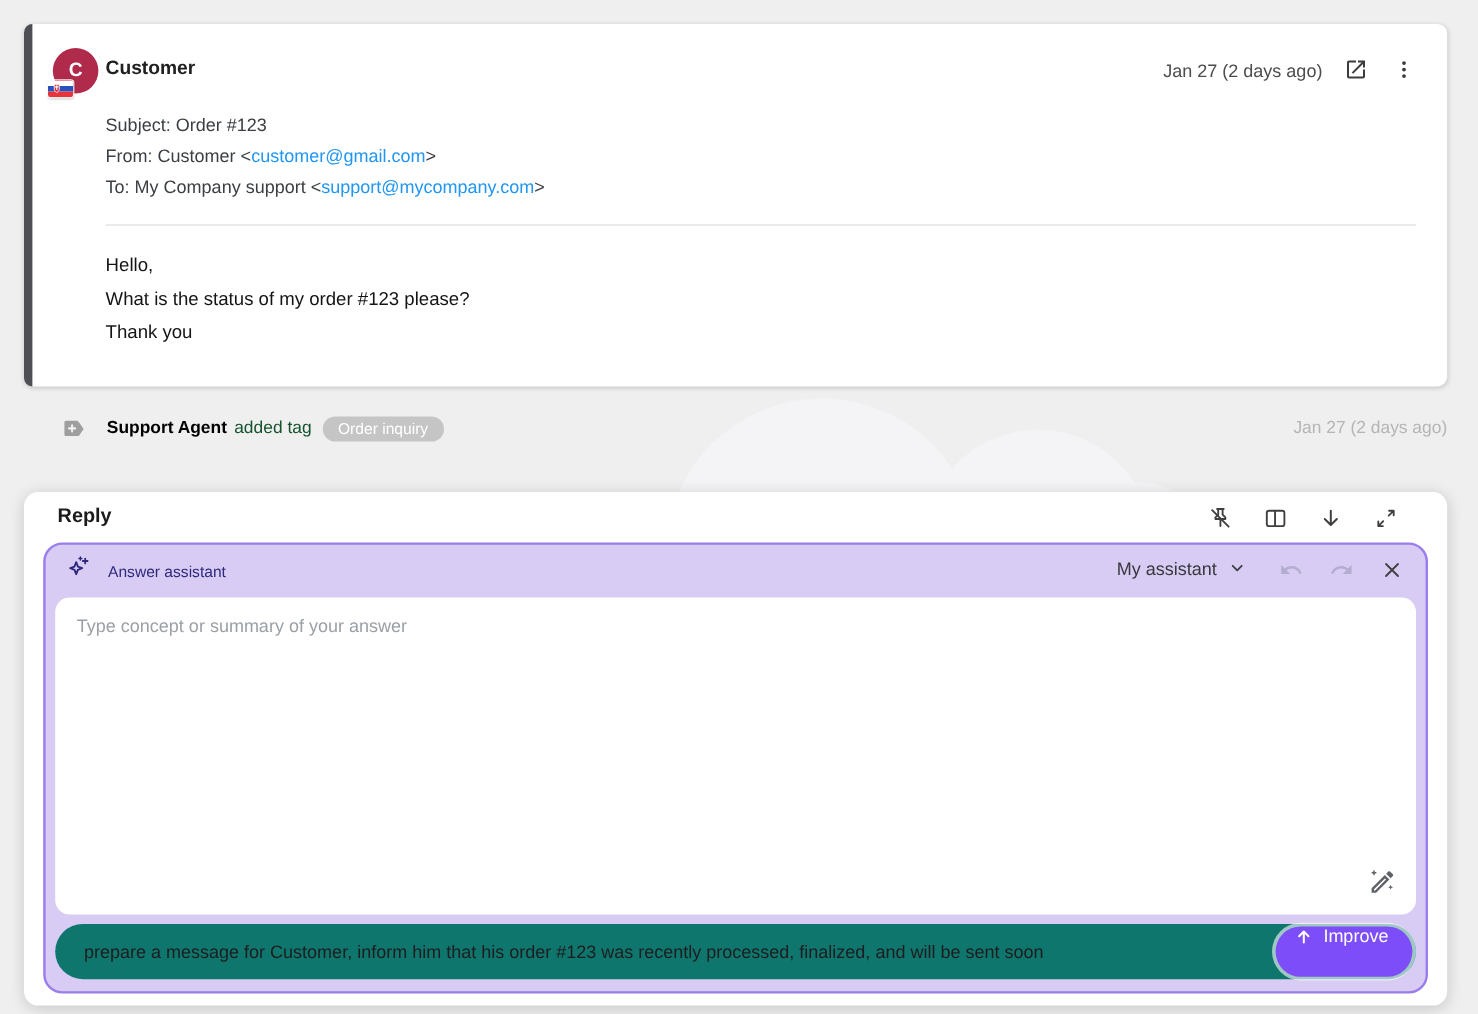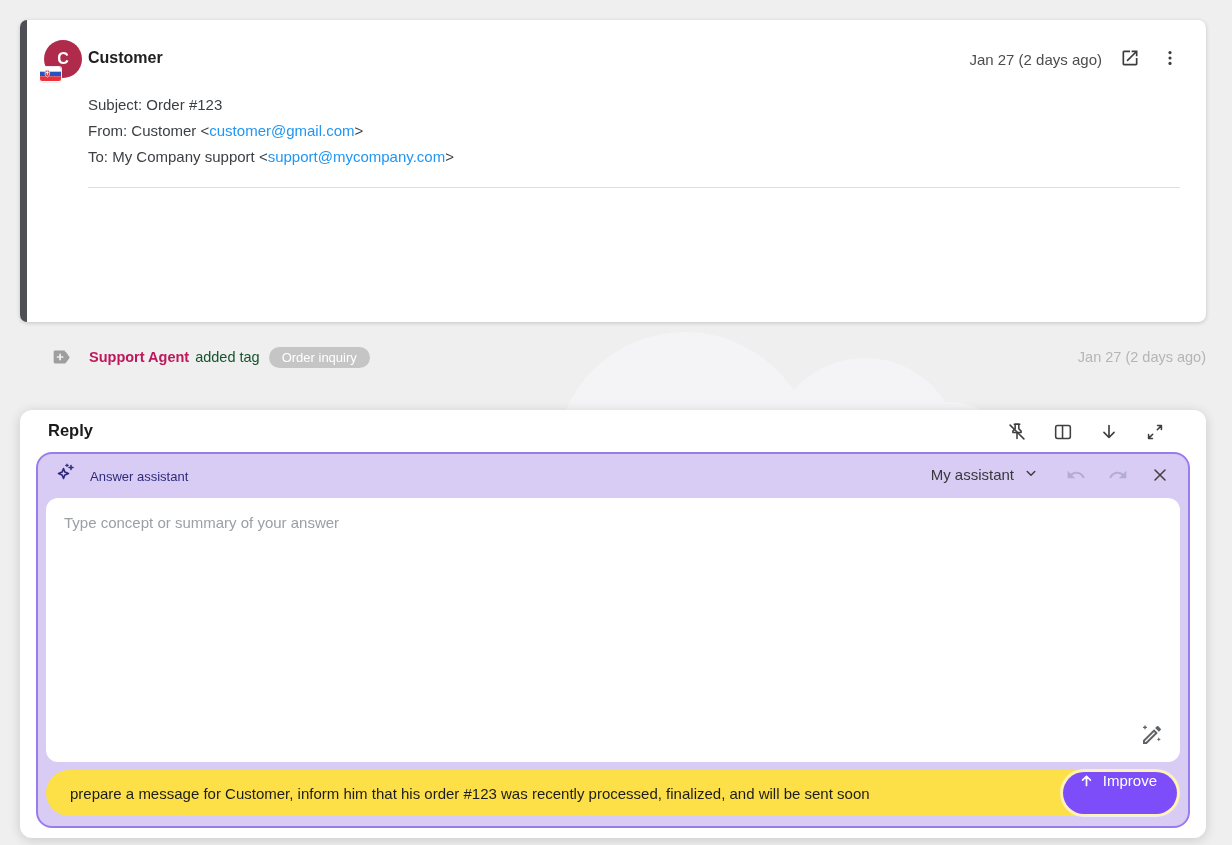--- a/index.html
+++ b/index.html
@@ -41,21 +41,21 @@
   .mail-link { color:#2196f3; text-decoration:none; cursor:pointer; }
   .divider { position:absolute; left:68px; right:26px; top:167px;
     border-top:1px solid #dedede; }
   .email-body { position:absolute; left:68px; top:188px; font-size:15.5px;
     color:#141414; line-height:28px; }
 
   
   .activity-row { position:absolute; left:20px; right:26px; top:342px;
     height:30px; display:flex; align-items:center; z-index:1; }
   .activity-icon { margin-left:30px; display:flex; }
-  .activity-agent { margin-left:17px; font-size:14.5px; font-weight:bold; color:#be185d; }
+  .activity-agent { margin-left:17px; font-size:14.5px; font-weight:bold; color:#000000; }
   .activity-action { margin-left:6px; font-size:14.5px; color:#14532d; }
   .tag-badge { margin-left:9px; background:#c5c5c5; color:#ffffff;
     font-size:13px; padding:3px 13px; border-radius:11px; }
   .activity-date { margin-left:auto; font-size:14.5px; color:#b5b5b5; }
 
   
   .reply-card { position:absolute; left:20px; top:410px; width:1186px;
     height:428px; background:#fff; border-radius:12px; z-index:2;
     box-shadow:0 2px 12px rgba(0,0,0,.16); }
   .reply-title { position:absolute; left:28px; top:11px; font-size:16.5px;
@@ -75,21 +75,21 @@
     background:none; border:0; cursor:pointer; font-family:inherit; }
   .assistant-selector-label { font-size:15px; color:#38383c; }
   .editor { flex:1 1 auto; margin:0 8px; background:#fff; border-radius:12px;
     position:relative; }
   .editor textarea { width:100%; height:100%; border:0; resize:none;
     background:transparent; padding:16px 18px; font-size:15px; color:#202124;
     outline:none; border-radius:12px; font-family:inherit; }
   .editor textarea::placeholder { color:#9aa0a6; opacity:1; }
   .magic-pencil-btn { position:absolute; right:14px; bottom:10px; }
   .prompt-row { flex:0 0 auto; margin:8px 8px 10px; height:46px;
-    background:#fde047; border-radius:23px; display:flex; align-items:center;
+    background:#0f766e; border-radius:23px; display:flex; align-items:center;
     padding:0 3px 0 22px; }
   .prompt-input { flex:1; border:0; background:transparent; font-size:15px;
     color:#1d1d1f; outline:none; font-family:inherit; }
   .improve-btn { height:42px; border-radius:21px; background:#7c4df8;
     color:#fff; border:0; padding:0 20px 0 15px; display:flex;
     align-items:flex-start; gap:8px; font-size:15px; cursor:pointer;
     font-family:inherit; margin-left:12px; flex:0 0 auto;
     box-shadow:0 0 0 3px rgba(255,255,255,.6); }
 </style>
 </head>
@@ -138,20 +138,25 @@
   </div>
 
   <div class="meta">
     <div>Subject: Order #123</div>
     <div><span>From: Customer &lt;</span><a class="mail-link">customer@gmail.com</a><span>&gt;</span></div>
     <div><span>To: My Company support &lt;</span><a class="mail-link">support@mycompany.com</a><span>&gt;</span></div>
   </div>
 
   <div class="divider"></div>
 
+  <div class="email-body">
+    <div>Hello,</div>
+    <div>What is the status of my order #123 please?</div>
+    <div>Thank you</div>
+  </div>
 </div>
 
 <div class="activity-row">
   <span class="activity-icon">
     <svg width="22" height="22" viewBox="0 0 24 24">
       <path d="M16.2 5H5.5C4.7 5 4 5.7 4 6.5v11c0 .8.7 1.5 1.5 1.5h10.7c.5 0 .9-.2 1.2-.6l3.8-5.4c.2-.3.2-.7 0-1l-3.8-5.4c-.3-.4-.7-.6-1.2-.6z" fill="#9e9e9e"></path>
       <path d="M11 9.2v5.6M8.2 12h5.6" stroke="#f0f0f0" stroke-width="1.9" stroke-linecap="round"></path>
     </svg>
   </span>
   <span class="activity-agent">Support Agent</span>

